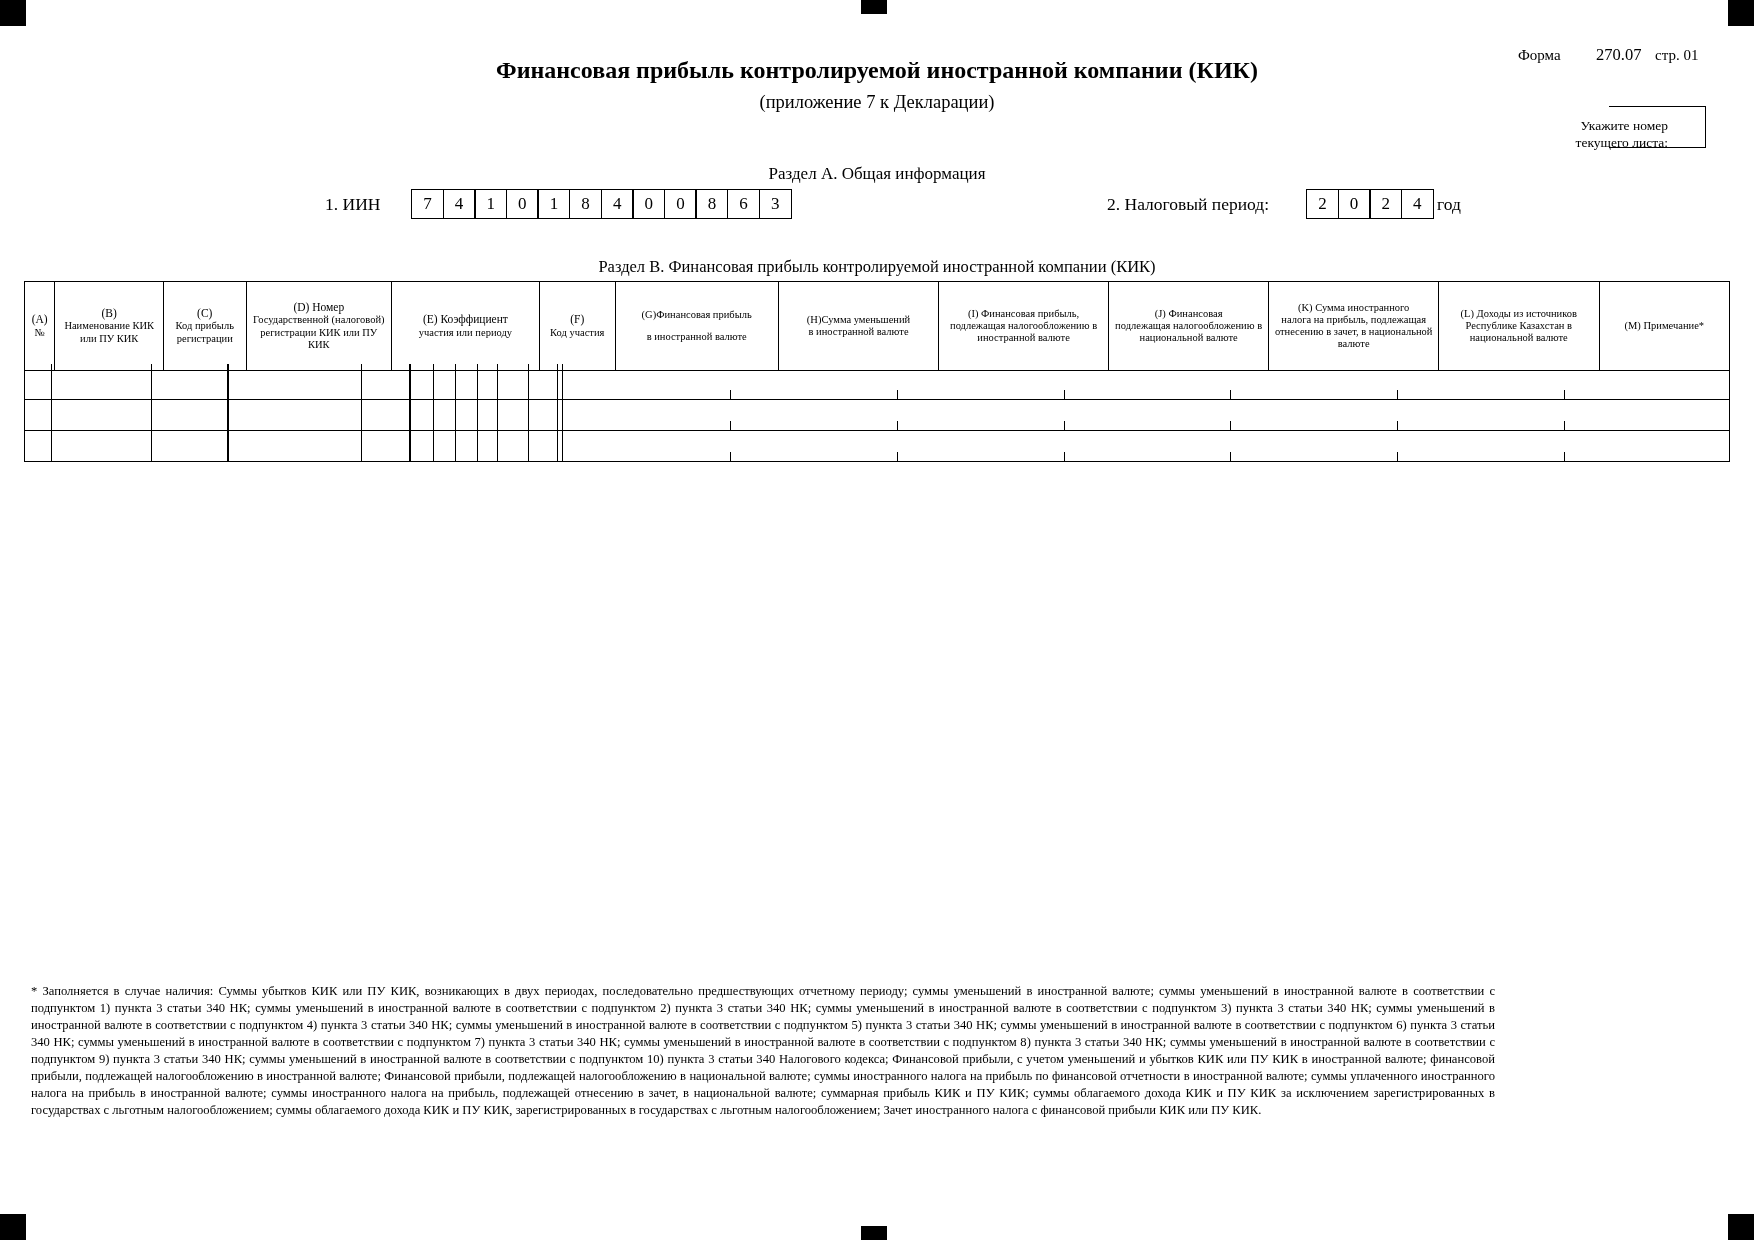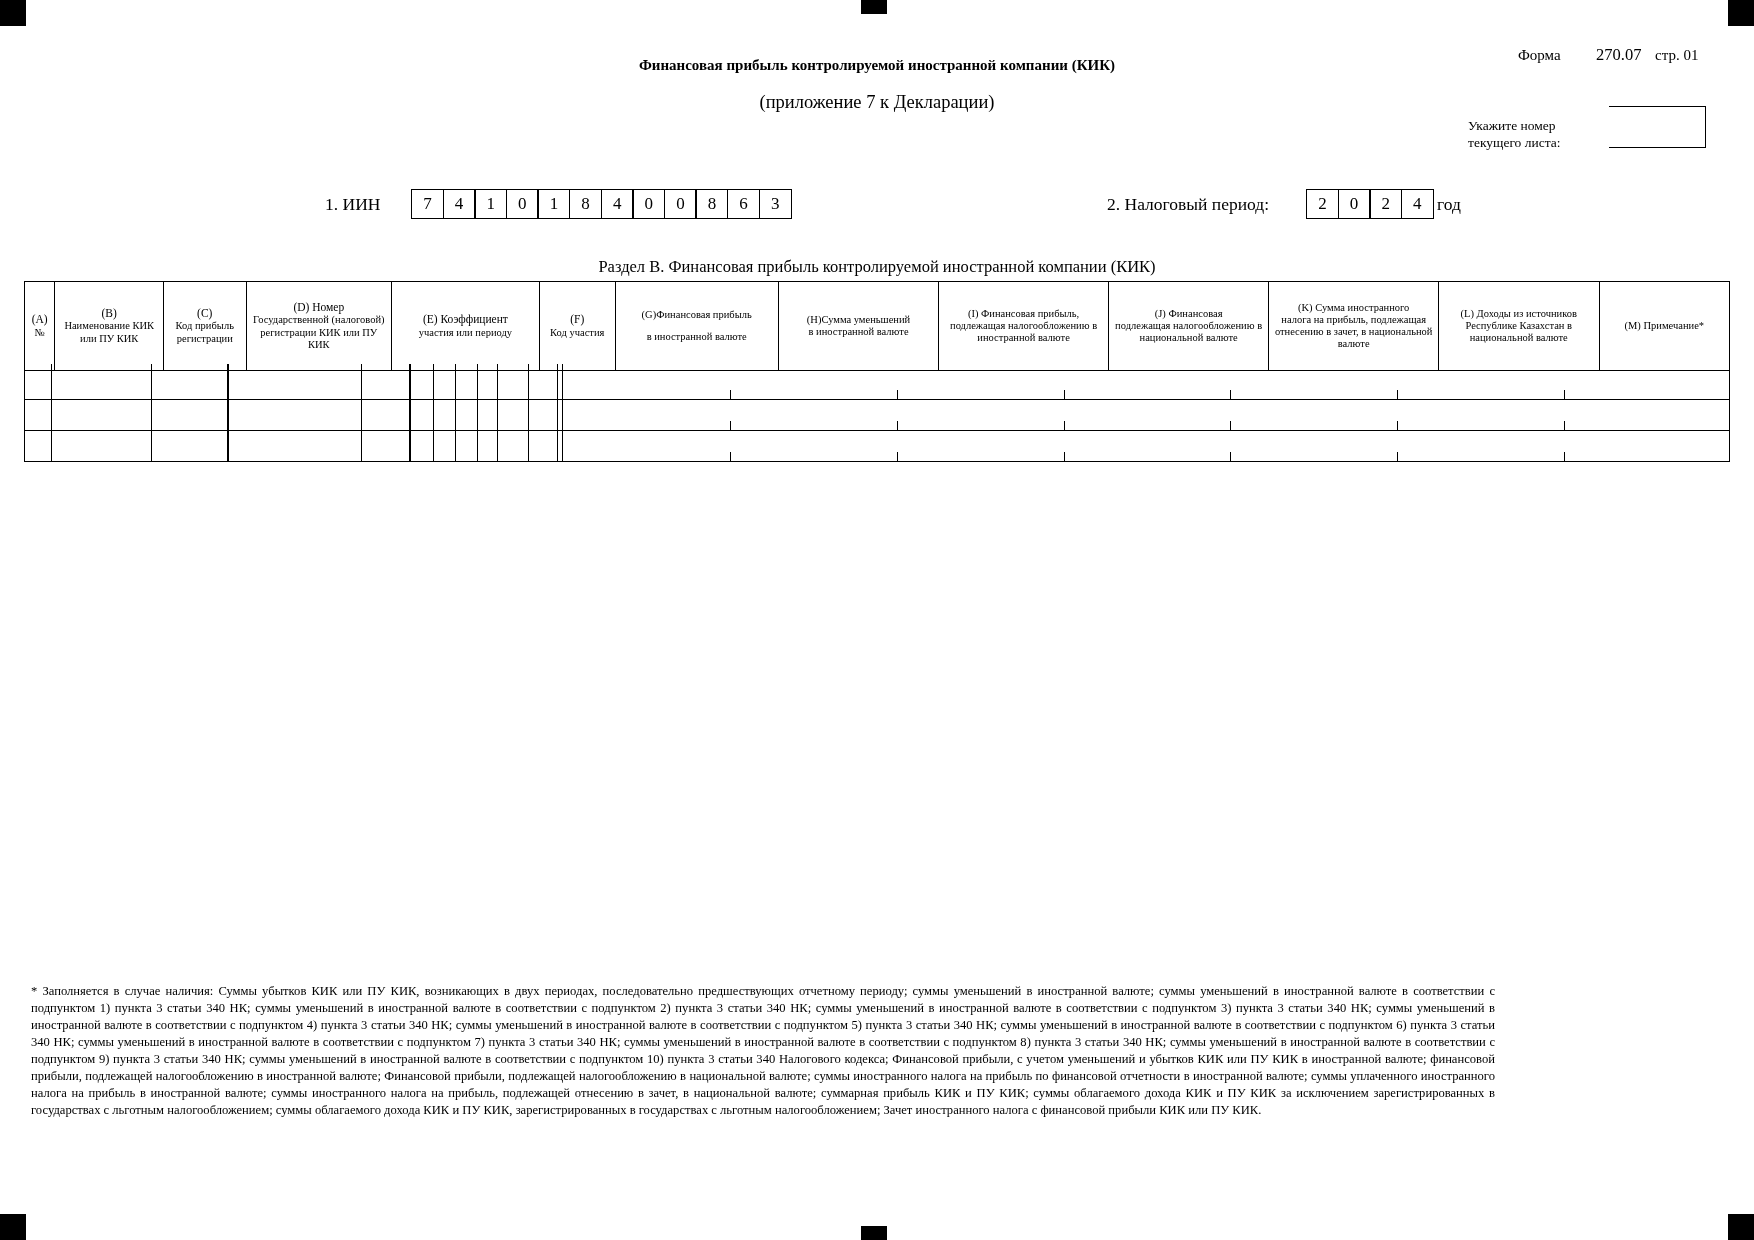--- a/index.html
+++ b/index.html
@@ -34,21 +34,21 @@
     width: 1754px;
     height: 1240px;
   }
 
   
   .title {
     position: absolute;
     left: 0; right: 0;
     top: 57px;
     text-align: center;
-    font-size: 15px;
+    font-size: 24px;
     font-weight: bold;
   }
   .subtitle {
     position: absolute;
     left: 0; right: 0;
     top: 92px;
     text-align: center;
     font-size: 18.5px;
   }
   .form-label {
@@ -64,24 +64,25 @@
     font-size: 16.5px;
   }
   .form-page {
     position: absolute;
     left: 1655px;
     top: 47px;
     font-size: 15px;
   }
   .sheet-note {
     position: absolute;
-    left: 1468px;
+    left: 1548px;
     top: 118px;
     font-size: 13.5px;
     line-height: 1.25;
+    text-align: right;
     width: 120px;
   }
   .sheet-box {
     position: absolute;
     left: 1609px;
     top: 106px;
     width: 96px;
     height: 40px;
     border: 1.5px solid #000;
     border-left: none;
@@ -203,20 +204,21 @@
   <div class="title">Финансовая прибыль контролируемой иностранной компании (КИК)</div>
   <div class="subtitle">(приложение 7 к Декларации)</div>
 
   <div class="form-label">Форма</div>
   <div class="form-code">270.07</div>
   <div class="form-page">стр. 01</div>
 
   <div class="sheet-note">Укажите номер текущего листа:</div>
   <div class="sheet-box"></div>
 
+  <div class="section-a-title">Раздел А. Общая информация</div>
 
   <div class="iin-label">1. ИИН</div>
   <div class="digit-row" id="iin-digits">
       <div class="digit-cell">7</div>
       <div class="digit-cell">4</div>
       <div class="digit-cell">1</div>
       <div class="digit-cell">0</div>
       <div class="digit-cell">1</div>
       <div class="digit-cell">8</div>
       <div class="digit-cell">4</div>

